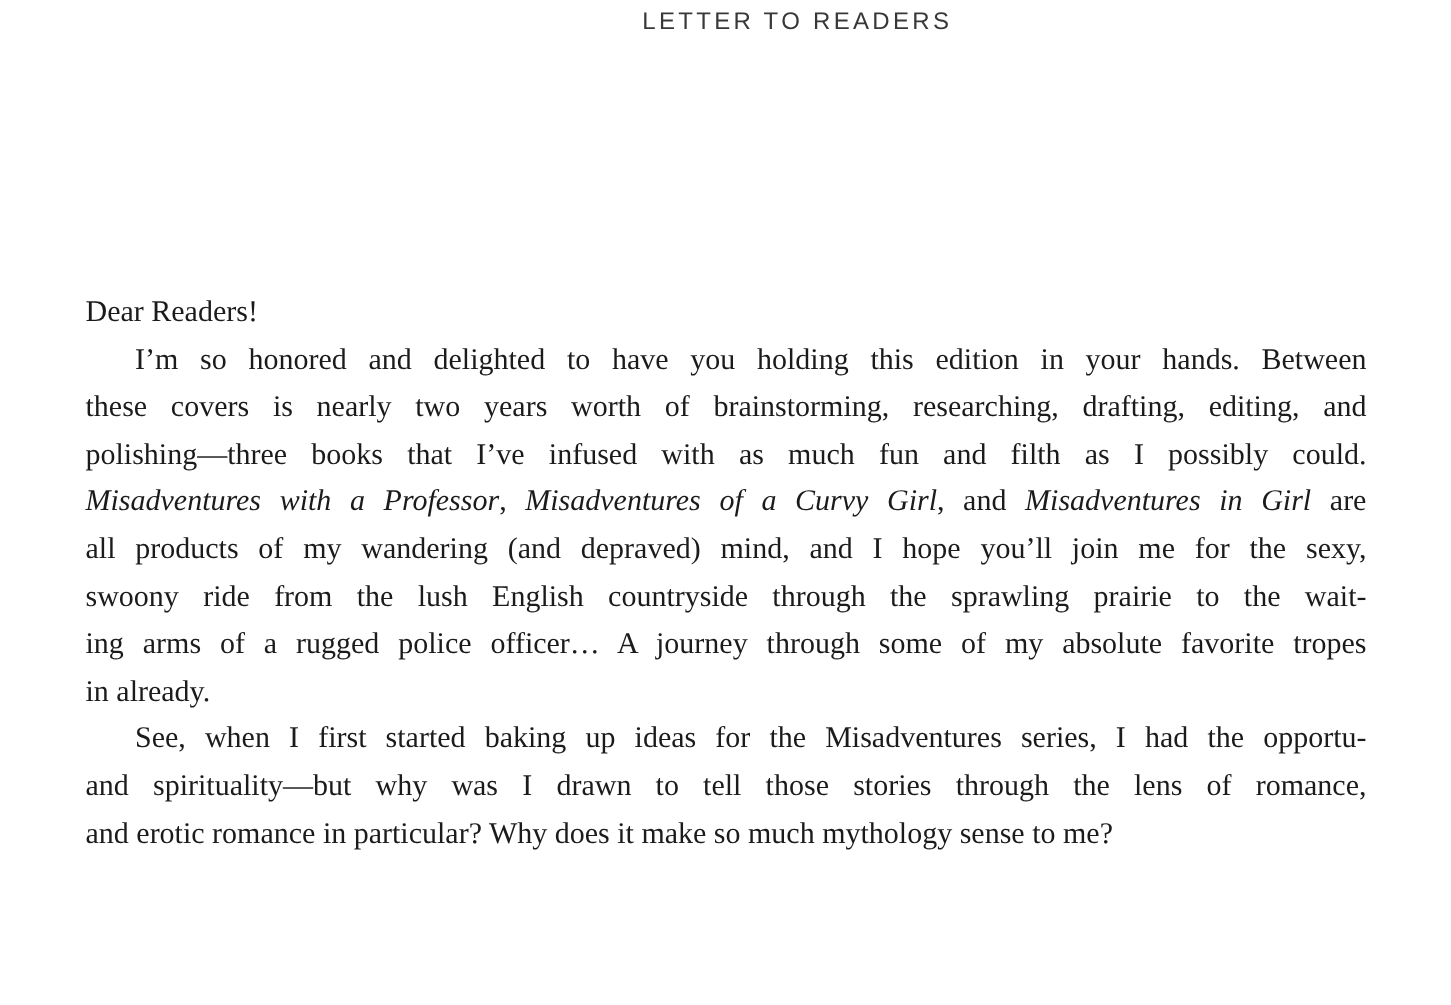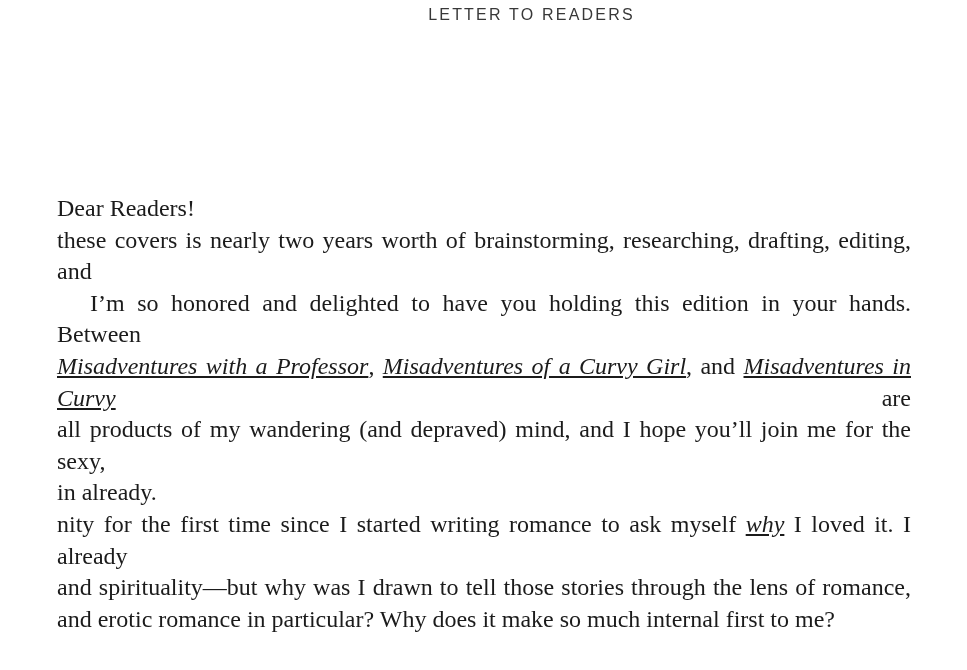--- a/index.html
+++ b/index.html
@@ -26,49 +26,51 @@
     letter-spacing: 2.2px;
     color: #383838;
     margin-left: 48px;
   }
   .letter-body {
     position: absolute;
     left: 57px;
     top: 193px;
     width: 854px;
     font-family: "Liberation Serif", serif;
-    font-size: 24px;
+    font-size: 20px;
     line-height: 31.6px;
     color: #1b1b1b;
     text-align: left;
   }
   .line {
     min-height: 31.6px;
   }
   .line.j {
     text-align: justify;
     text-align-last: justify;
   }
   .line.ind {
     text-indent: 33px;
   }
   .line em {
     font-style: italic;
-    text-decoration: underline;
   }
 </style>
 </head>
 <body>
 
 <div class="page">
   <div class="chapter-header">LETTER TO READERS</div>
   <div class="letter-body">
       <div class="line"><span>Dear Readers!</span></div>
+      <div class="line j ind"><span>I’m so honored and delighted to have you holding this edition in your hands. Between</span></div>
       <div class="line j"><span>these covers is nearly two years worth of brainstorming, researching, drafting, editing, and</span></div>
-      <div class="line j ind"><span>I’m so honored and delighted to have you holding this edition in your hands. Between</span></div>
-      <div class="line j"><em>Misadventures with a Professor</em><span>, </span><em>Misadventures of a Curvy Girl</em><span>, and </span><em>Misadventures in Curvy</em><span> are</span></div>
+      <div class="line j"><span>polishing—three books that I’ve infused with as much fun and filth as I possibly could.</span></div>
+      <div class="line j"><em>Misadventures with a Professor</em><span>, </span><em>Misadventures of a Curvy Girl</em><span>, and </span><em>Misadventures in Girl</em><span> are</span></div>
       <div class="line j"><span>all products of my wandering (and depraved) mind, and I hope you’ll join me for the sexy,</span></div>
+      <div class="line j"><span>swoony ride from the lush English countryside through the sprawling prairie to the wait-</span></div>
+      <div class="line j"><span>ing arms of a rugged police officer… A journey through some of my absolute favorite tropes</span></div>
       <div class="line"><span>in already.</span></div>
-      <div class="line j"><span>nity for the first time since I started writing romance to ask myself </span><em>why</em><span> I loved it. I already</span></div>
+      <div class="line j ind"><span>See, when I first started baking up ideas for the Misadventures series, I had the opportu-</span></div>
       <div class="line j"><span>and spirituality—but why was I drawn to tell those stories through the lens of romance,</span></div>
-      <div class="line"><span>and erotic romance in particular? Why does it make so much internal first to me?</span></div>
+      <div class="line"><span>and erotic romance in particular? Why does it make so much mythology sense to me?</span></div>
     </div>
 </div>
 
 </body></html>

